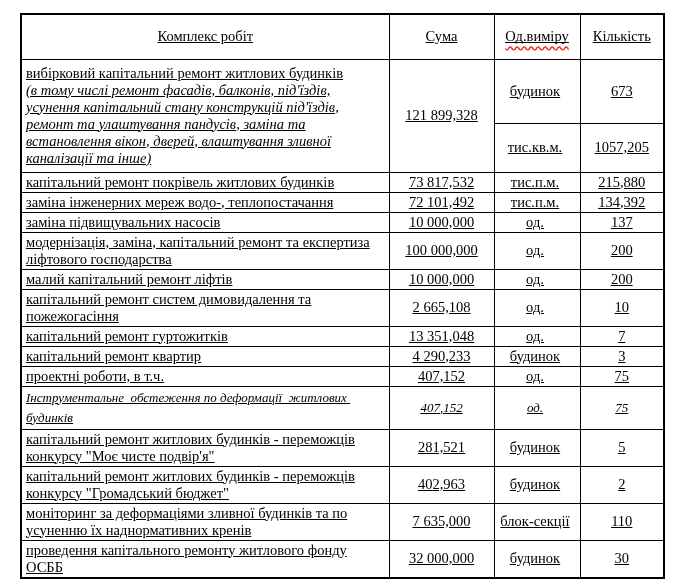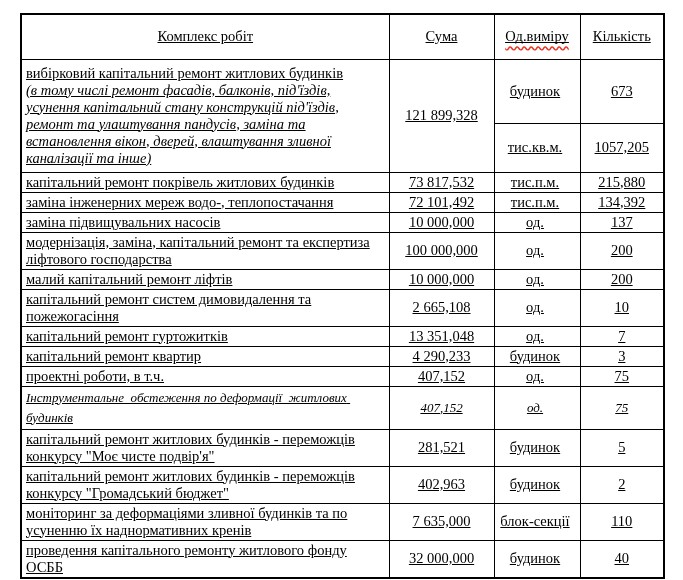--- a/index.html
+++ b/index.html
@@ -173,17 +173,17 @@
       <tr>
         <td class="work">моніторинг за деформаціями зливної будинків та по усуненню їх наднормативних кренів</td>
         <td class="num">7 635,000</td>
         <td class="unit">блок-секції</td>
         <td class="qty">110</td>
       </tr>
       <tr>
         <td class="work">проведення капітального ремонту житлового фонду ОСББ</td>
         <td class="num">32 000,000</td>
         <td class="unit">будинок</td>
-        <td class="qty">40</td>
+        <td class="qty">30</td>
       </tr>
     </tbody>
   </table>
 </div>
 
 </body></html>

